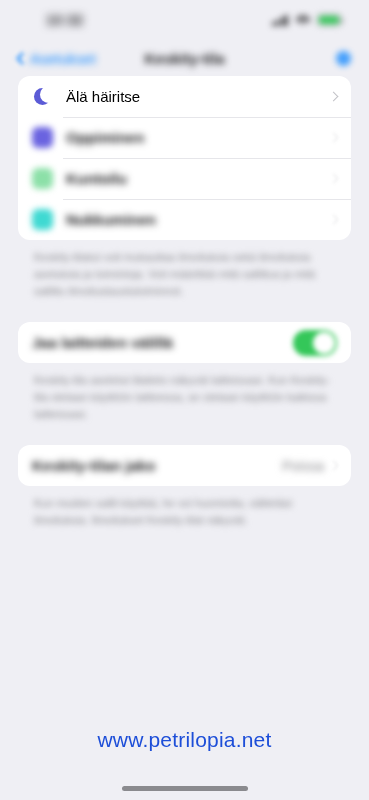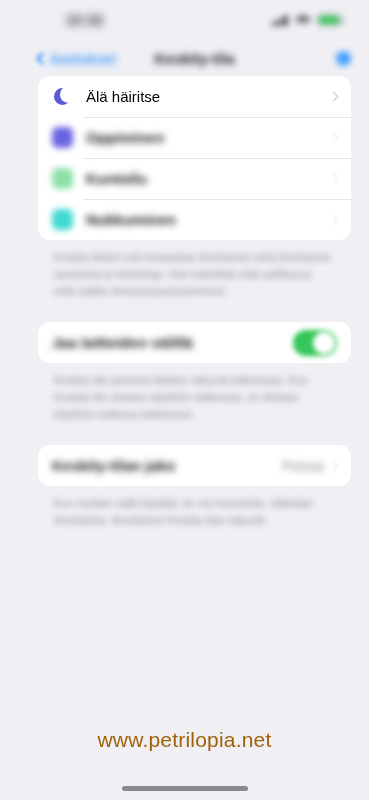--- a/index.html
+++ b/index.html
@@ -2,21 +2,21 @@
 <html><head>
 <meta charset="utf-8">
 <style>
   * { margin:0; padding:0; box-sizing:border-box; }
   html, body {
     width:369px; height:800px;
     background:#EFEFF4;
     font-family:"Liberation Sans", sans-serif;
     overflow:hidden;
   }
-  .phone { position:relative; width:369px; height:800px; background:#EFEFF4;padding-left:20px; }
+  .phone { position:relative; width:369px; height:800px; background:#EFEFF4; }
 
   
   .statusbar {
     height:40px; display:flex; align-items:center;
     justify-content:space-between; padding:0 28px 0 46px;
   }
   .sb-time {
     font-size:14px; font-weight:700; color:#2b2b2e;
     filter:blur(4.2px); letter-spacing:.3px;
   }
@@ -109,21 +109,21 @@
     background:#34C759; position:relative; flex:none; filter:blur(2.6px);
   }
   .toggle i {
     position:absolute; top:2px; left:20px; width:22px; height:22px;
     border-radius:50%; background:#fff;
   } .sp-22 { height:22px; }
 
   
   .watermark {
     position:absolute; left:0; right:0; bottom:48px;
-    text-align:center; font-size:21px; color:#a16207; letter-spacing:.2px;
+    text-align:center; font-size:21px; color:#1d4ed8; letter-spacing:.2px;
   }
   .home-indicator {
     position:absolute; left:50%; transform:translateX(-50%);
     bottom:9px; width:126px; height:5px; border-radius:3px;
     background:#8a8a8e;
   }
 </style>
 </head>
 <body>
 

